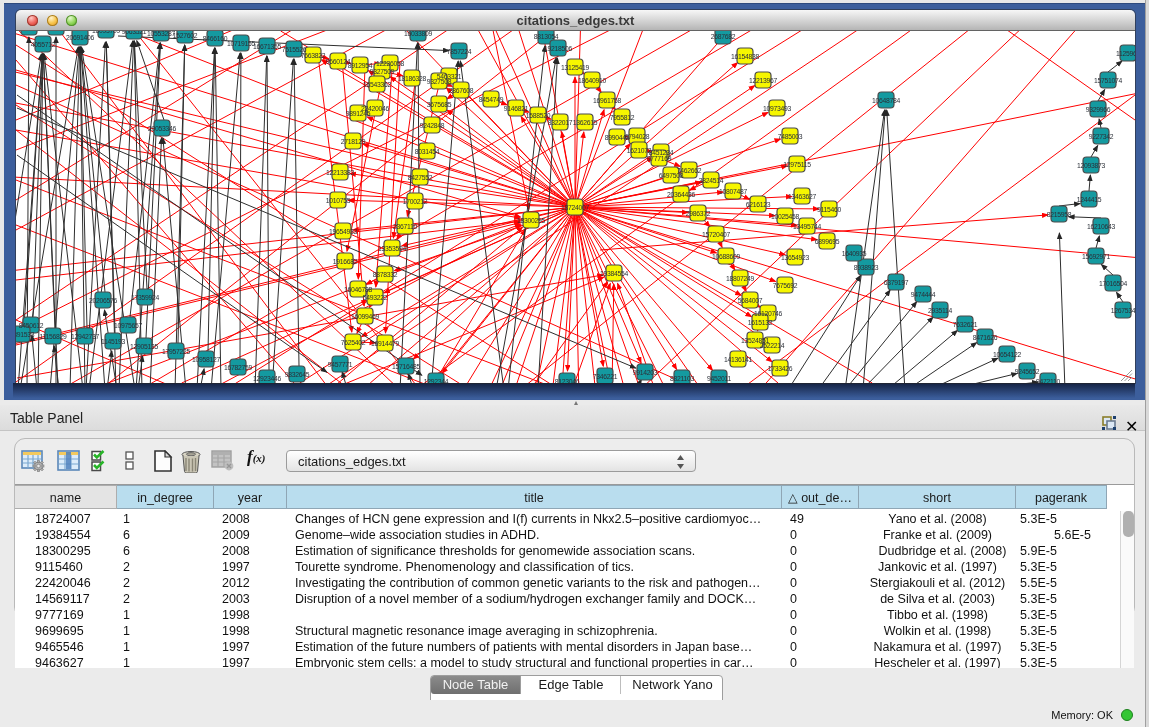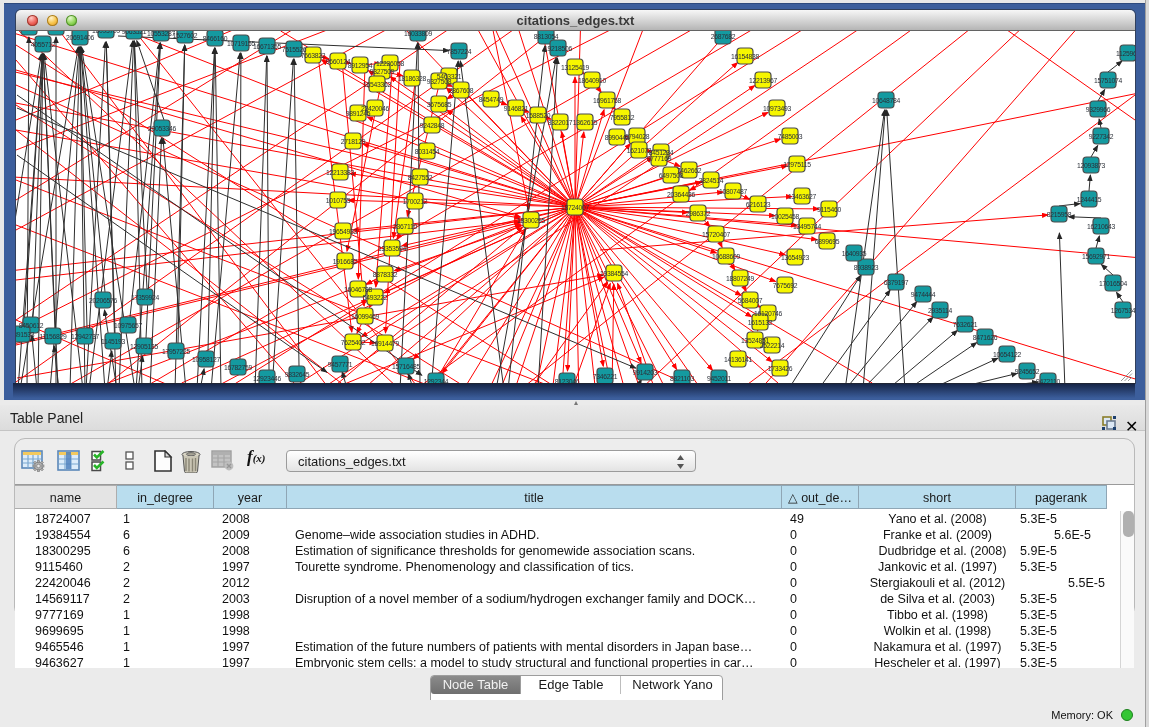--- a/index.html
+++ b/index.html
@@ -705,20 +705,21 @@
       <div class="th" style="left:102px;width:97px">in_degree</div>
       <div class="th" style="left:199px;width:73px">year</div>
       <div class="th" style="left:272px;width:495px">title</div>
       <div class="th" style="left:767px;width:77px">△ out_de…</div>
       <div class="th" style="left:844px;width:157px">short</div>
       <div class="th" style="left:1001px;width:91px">pagerank</div>
       <div class="tr" style="top:26px">
             <span style="left:20px">18724007</span>
             <span style="left:108px">1</span>
             <span style="left:207px">2008</span>
+            <span style="left:280px">Changes of HCN gene expression and I(f) currents in Nkx2.5–positive cardiomyoc…</span>
             <span style="left:775px">49</span>
             <span class="ctr" style="left:844px;width:157px">Yano et al. (2008)</span>
             <span style="left:1005px">5.3E-5</span>
           </div>
           <div class="tr" style="top:42px">
             <span style="left:20px">19384554</span>
             <span style="left:108px">6</span>
             <span style="left:207px">2009</span>
             <span style="left:280px">Genome–wide association studies in ADHD.</span>
             <span style="left:775px">0</span>
@@ -740,23 +741,24 @@
             <span style="left:207px">1997</span>
             <span style="left:280px">Tourette syndrome. Phenomenology and classification of tics.</span>
             <span style="left:775px">0</span>
             <span class="ctr" style="left:844px;width:157px">Jankovic et al. (1997)</span>
             <span style="left:1005px">5.3E-5</span>
           </div>
           <div class="tr" style="top:90px">
             <span style="left:20px">22420046</span>
             <span style="left:108px">2</span>
             <span style="left:207px">2012</span>
+            <span style="left:280px">Investigating the contribution of common genetic variants to the risk and pathogen…</span>
             <span style="left:775px">0</span>
             <span class="ctr" style="left:844px;width:157px">Stergiakouli et al. (2012)</span>
-            <span style="left:1053px">5.5E-5</span>
+            <span style="left:1005px">5.5E-5</span>
           </div>
           <div class="tr" style="top:106px">
             <span style="left:20px">14569117</span>
             <span style="left:108px">2</span>
             <span style="left:207px">2003</span>
             <span style="left:280px">Disruption of a novel member of a sodium/hydrogen exchanger family and DOCK…</span>
             <span style="left:775px">0</span>
             <span class="ctr" style="left:844px;width:157px">de Silva et al. (2003)</span>
             <span style="left:1005px">5.3E-5</span>
           </div>
@@ -765,20 +767,21 @@
             <span style="left:108px">1</span>
             <span style="left:207px">1998</span>
             <span style="left:775px">0</span>
             <span class="ctr" style="left:844px;width:157px">Tibbo et al. (1998)</span>
             <span style="left:1005px">5.3E-5</span>
           </div>
           <div class="tr" style="top:138px">
             <span style="left:20px">9699695</span>
             <span style="left:108px">1</span>
             <span style="left:207px">1998</span>
+            <span style="left:280px">Structural magnetic resonance image averaging in schizophrenia.</span>
             <span style="left:775px">0</span>
             <span class="ctr" style="left:844px;width:157px">Wolkin et al. (1998)</span>
             <span style="left:1005px">5.3E-5</span>
           </div>
           <div class="tr" style="top:154px">
             <span style="left:20px">9465546</span>
             <span style="left:108px">1</span>
             <span style="left:207px">1997</span>
             <span style="left:280px">Estimation of the future numbers of patients with mental disorders in Japan base…</span>
             <span style="left:775px">0</span>

